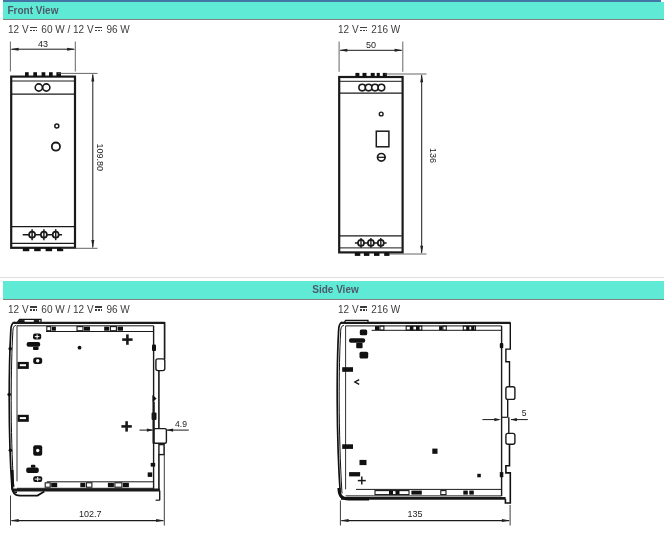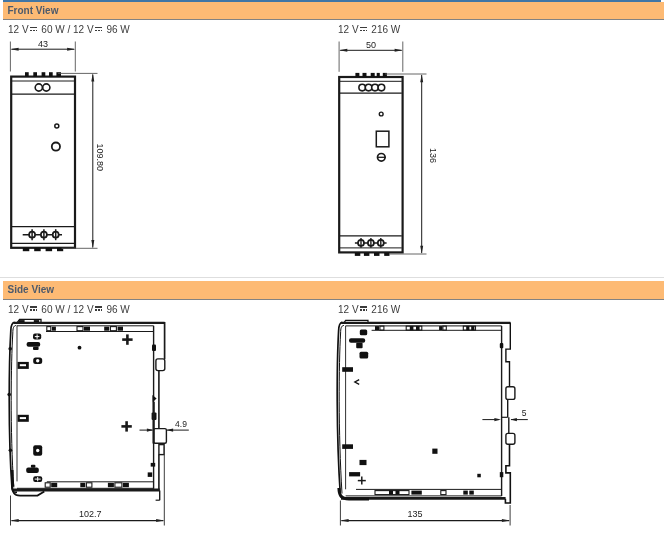--- a/index.html
+++ b/index.html
@@ -1,31 +1,31 @@
 <!DOCTYPE html>
 <html><head><meta charset="utf-8"><style>
 html,body{margin:0;padding:0;width:664px;height:541px;background:#fff;
  font-family:"Liberation Sans",sans-serif;overflow:hidden;position:relative;}
 .topline{position:absolute;left:3px;top:0;width:658px;height:1.5px;background:#4176a5;}
-.hdr{position:absolute;left:3px;width:656px;height:17.5px;background:#fdba74;
+.hdr{position:absolute;left:3px;width:656px;height:17.5px;background:#5eead4;
  border-bottom:1.8px solid #828282;color:#4d5a6b;font-size:10px;font-weight:bold;
  line-height:17px;padding-left:4.5px;box-sizing:content-box;}
 .sub{position:absolute;font-size:10px;font-weight:normal;color:#3c3c3c;white-space:nowrap;}
 .dc{display:inline-block;width:7.5px;height:8px;position:relative;margin:0 1.5px 0 1px;}
 .dc::before{content:"";position:absolute;left:0;top:1.8px;width:7.5px;height:1.4px;background:#3c3c3c;}
 .dc::after{content:"";position:absolute;left:0;top:4.8px;width:7.5px;height:1.4px;
  background:repeating-linear-gradient(90deg,#3c3c3c 0 1.7px,transparent 1.7px 3px);}
 .divider{position:absolute;left:0;top:277px;width:664px;height:1px;background:#dedede;}
 </style></head><body>
 <div class="topline"></div>
 <div class="hdr" style="top:1.5px;">Front View</div>
 <div class="sub" style="left:8px;top:24px;">12 V<span class="dc"></span> 60 W / 12 V<span class="dc"></span> 96 W</div>
 <div class="sub" style="left:338px;top:24px;">12 V<span class="dc"></span> 216 W</div>
 <div class="divider"></div>
-<div class="hdr" style="top:281px;">Side View</div>
+<div class="hdr" style="top:281px;text-align:center;">Side View</div>
 <div class="sub" style="left:8px;top:303.5px;">12 V<span class="dc"></span> 60 W / 12 V<span class="dc"></span> 96 W</div>
 <div class="sub" style="left:338px;top:303.5px;">12 V<span class="dc"></span> 216 W</div>
 <svg width="664" height="541" viewBox="0 0 664 541" style="position:absolute;left:0;top:0" font-family="Liberation Sans, sans-serif">
     <rect x="11.2" y="76.6" width="63.8" height="171.2" fill="white" stroke="#1a1a1a" stroke-width="2.2"></rect>
 <line x1="12" y1="81.0" x2="74.8" y2="81.0" stroke="#1a1a1a" stroke-width="1.0"></line>
 <line x1="12" y1="94.2" x2="74.8" y2="94.2" stroke="#1a1a1a" stroke-width="1.2"></line>
 <line x1="12" y1="226.6" x2="74.8" y2="226.6" stroke="#1a1a1a" stroke-width="1.2"></line>
 <line x1="12" y1="243.4" x2="74.8" y2="243.4" stroke="#1a1a1a" stroke-width="1.1"></line>
 <circle cx="38.8" cy="87.5" r="3.6" fill="none" stroke="#1a1a1a" stroke-width="1.6"></circle>
 <circle cx="46.3" cy="87.5" r="3.6" fill="none" stroke="#1a1a1a" stroke-width="1.6"></circle>

